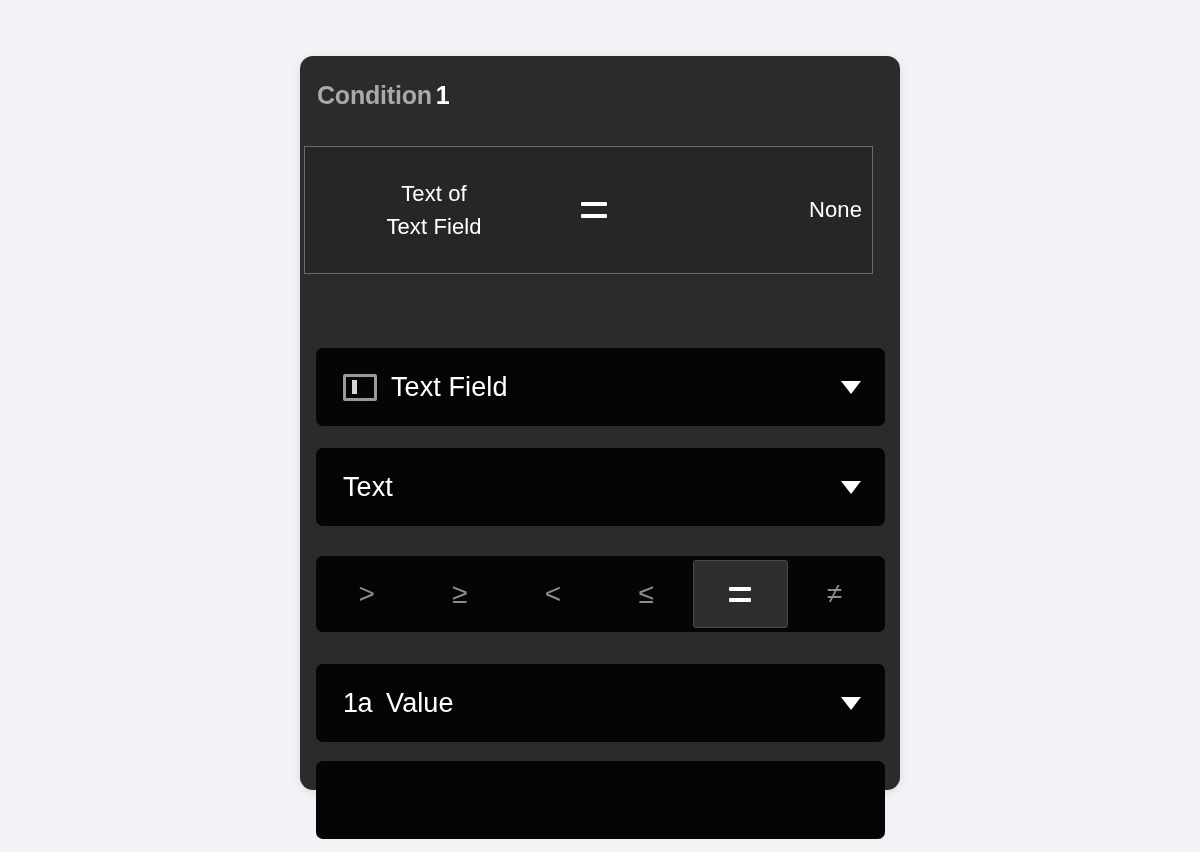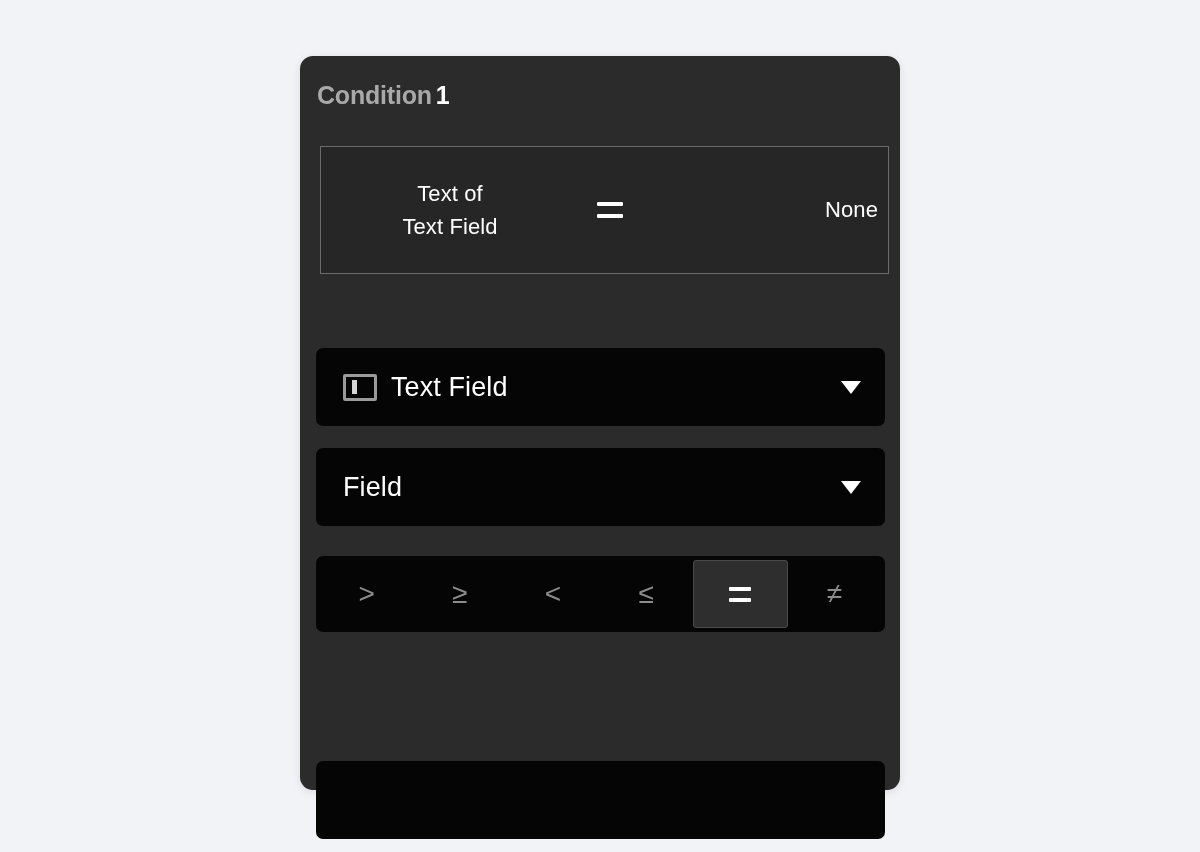--- a/index.html
+++ b/index.html
@@ -42,21 +42,21 @@
     white-space: nowrap;
   }
   .card-title .num {
     color: #ffffff;
     margin-left: 4px;
   }
 
   
   .preview-box {
     position: absolute;
-    left: 20px;
+    left: 4px;
     top: 90px;
     width: 569px;
     height: 128px;
     background: #262626;
     border: 1px solid #6b6b6b;
     display: flex;
     align-items: center;
   }
 
   .preview-left {
@@ -229,21 +229,21 @@
       <span class="select-icon">
         <span class="icon-textfield">
             <span></span>
           </span>
       </span>
       <span class="select-label">Text Field</span>
       <span class="caret"></span>
     </div>
 
     <div class="row select-row" style="top:392px;">
-      <span class="select-label">Field</span>
+      <span class="select-label">Text</span>
       <span class="caret"></span>
     </div>
 
     <div class="row operator-row" style="top:500px;">
       <div class="op-btn">
         <span>&gt;</span>
       </div>
       <div class="op-btn">
         <span>≥</span>
       </div>
@@ -257,19 +257,26 @@
         <span class="eq-glyph small">
             <i></i>
             <i></i>
           </span>
       </div>
       <div class="op-btn">
         <span>≠</span>
       </div>
     </div>
 
+    <div class="row select-row" style="top:608px;">
+      <span class="select-icon">
+        <span class="icon-1a">1a</span>
+      </span>
+      <span class="select-label">Value</span>
+      <span class="caret"></span>
+    </div>
 
     <div class="row input-row" style="top:705px;">
       <input type="text" style="width: 100%; height: 100%; background: transparent; border: 0px; outline: none; color: rgb(255, 255, 255); font-size: 27px; padding: 0px 27px; font-family: &quot;Liberation Sans&quot;, sans-serif;" placeholder="">
     </div>
 
   </div>
 </div>
 
 </body></html>

